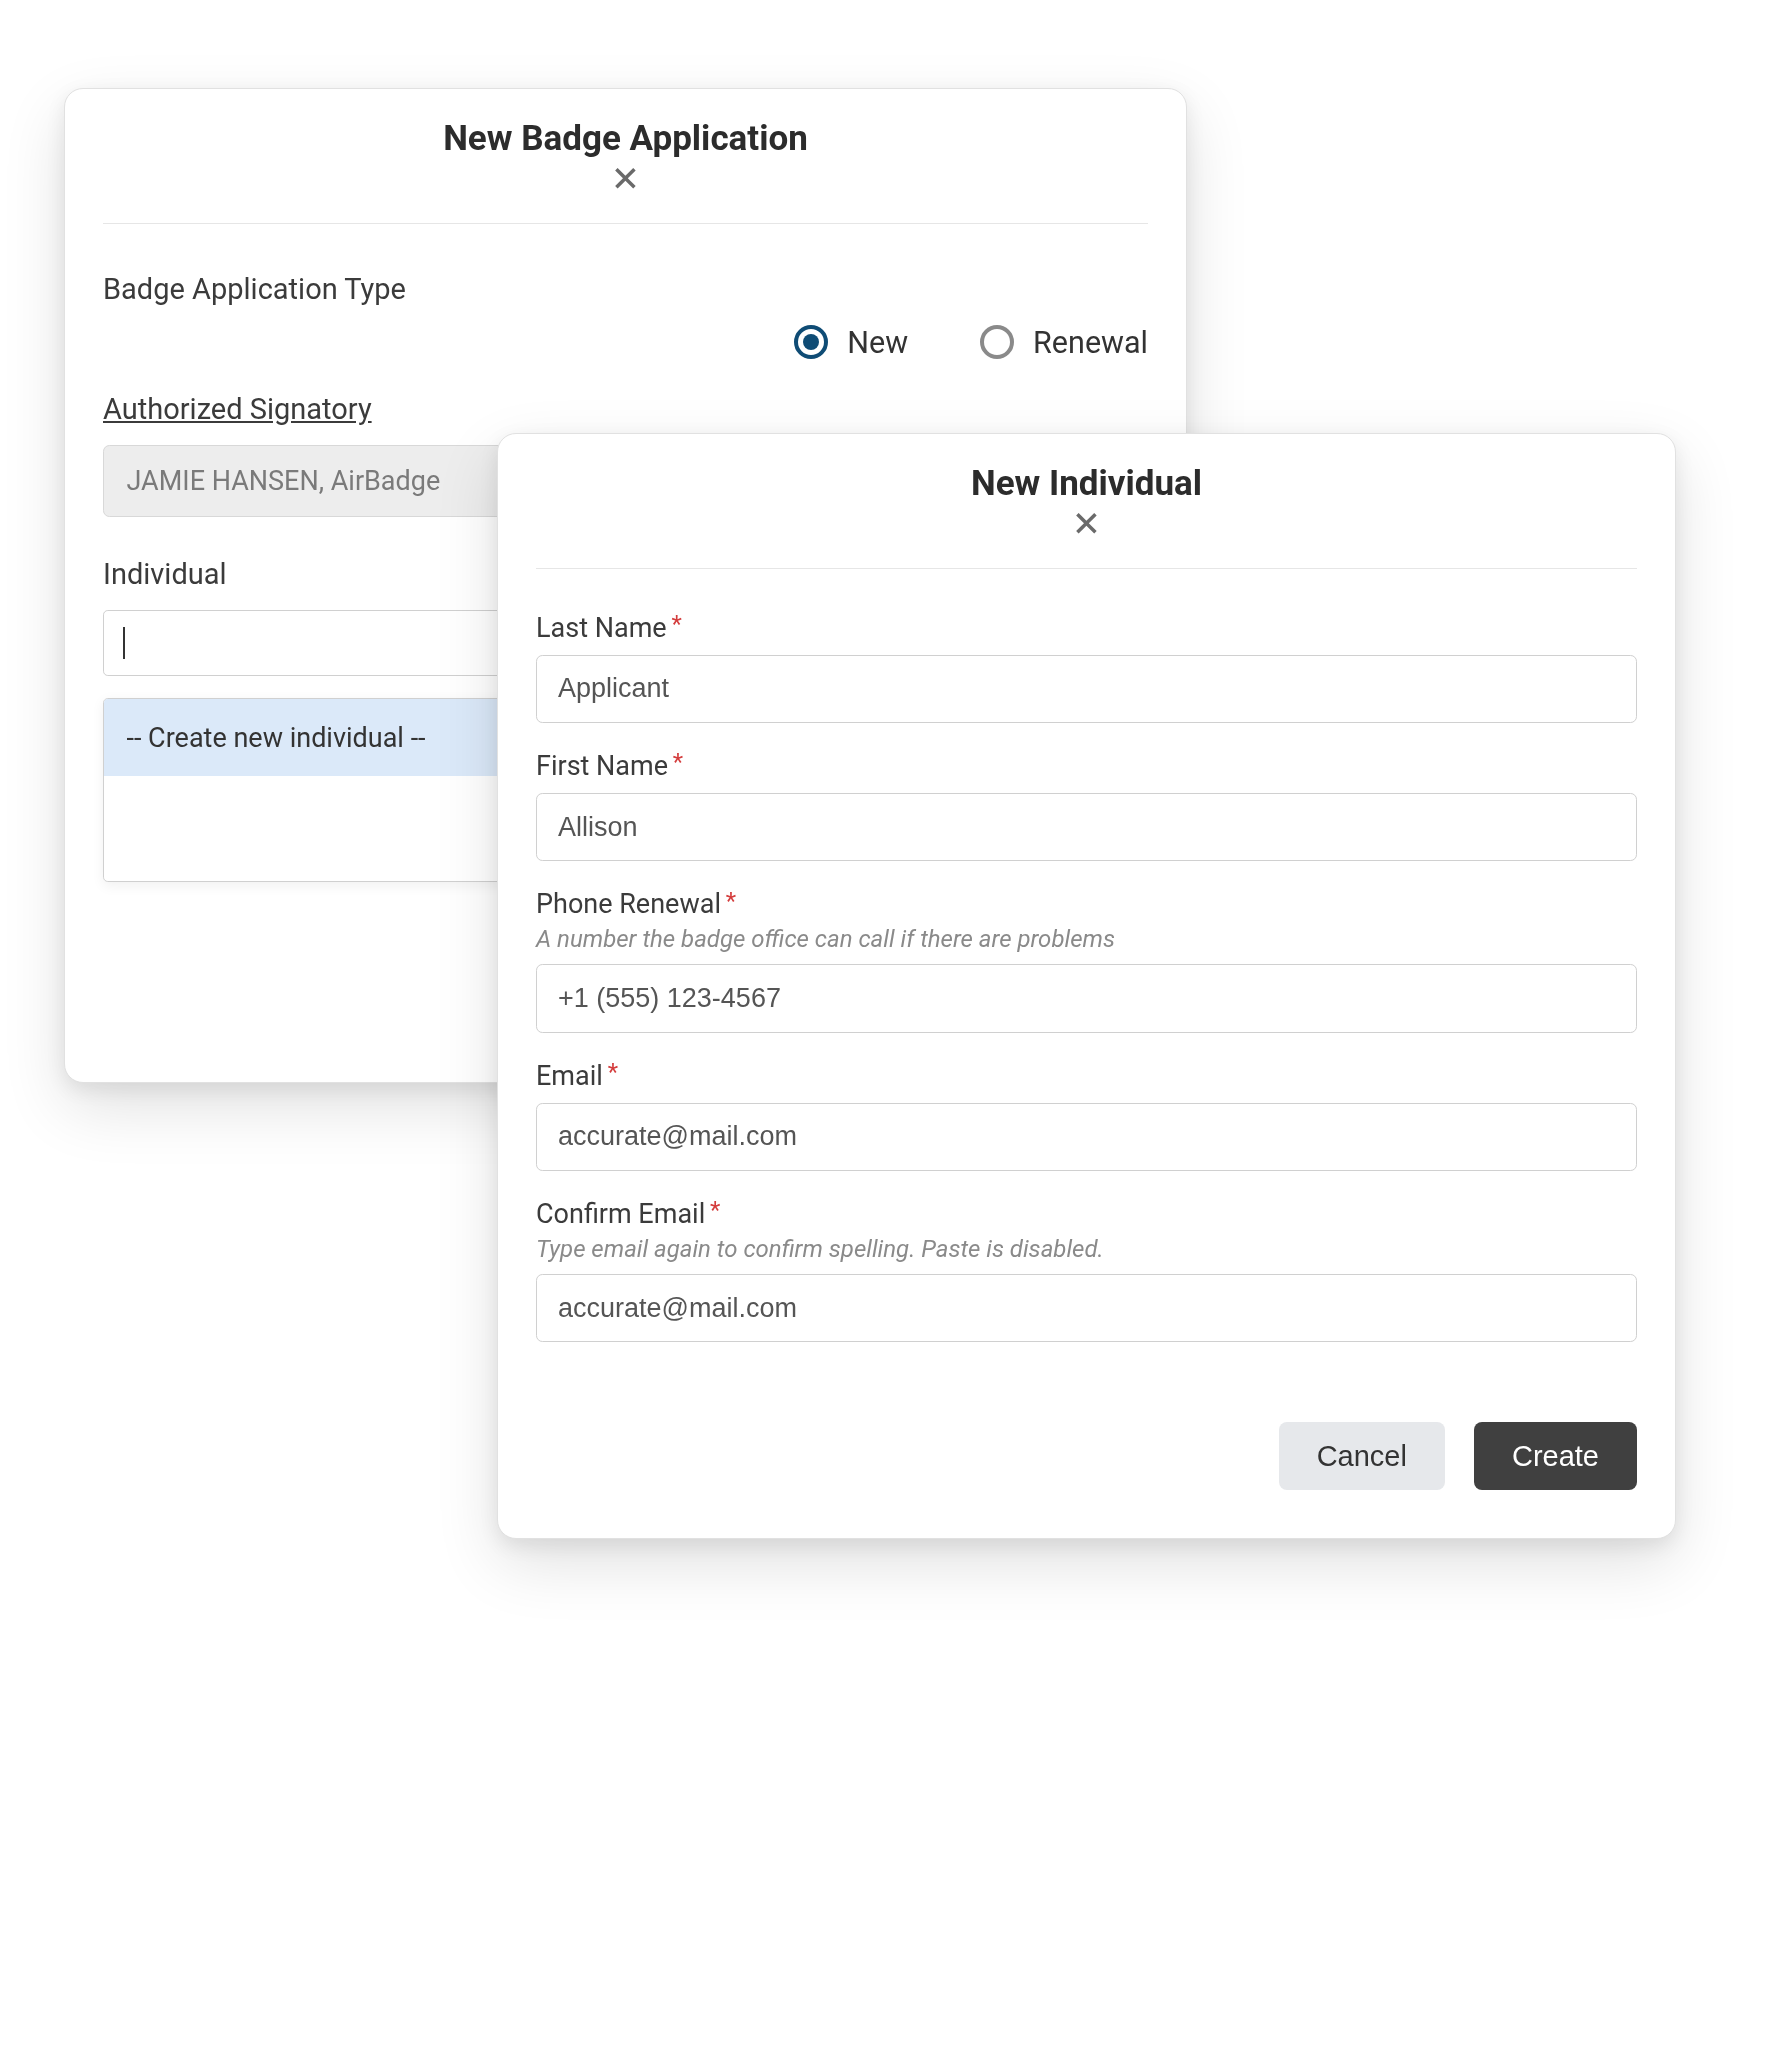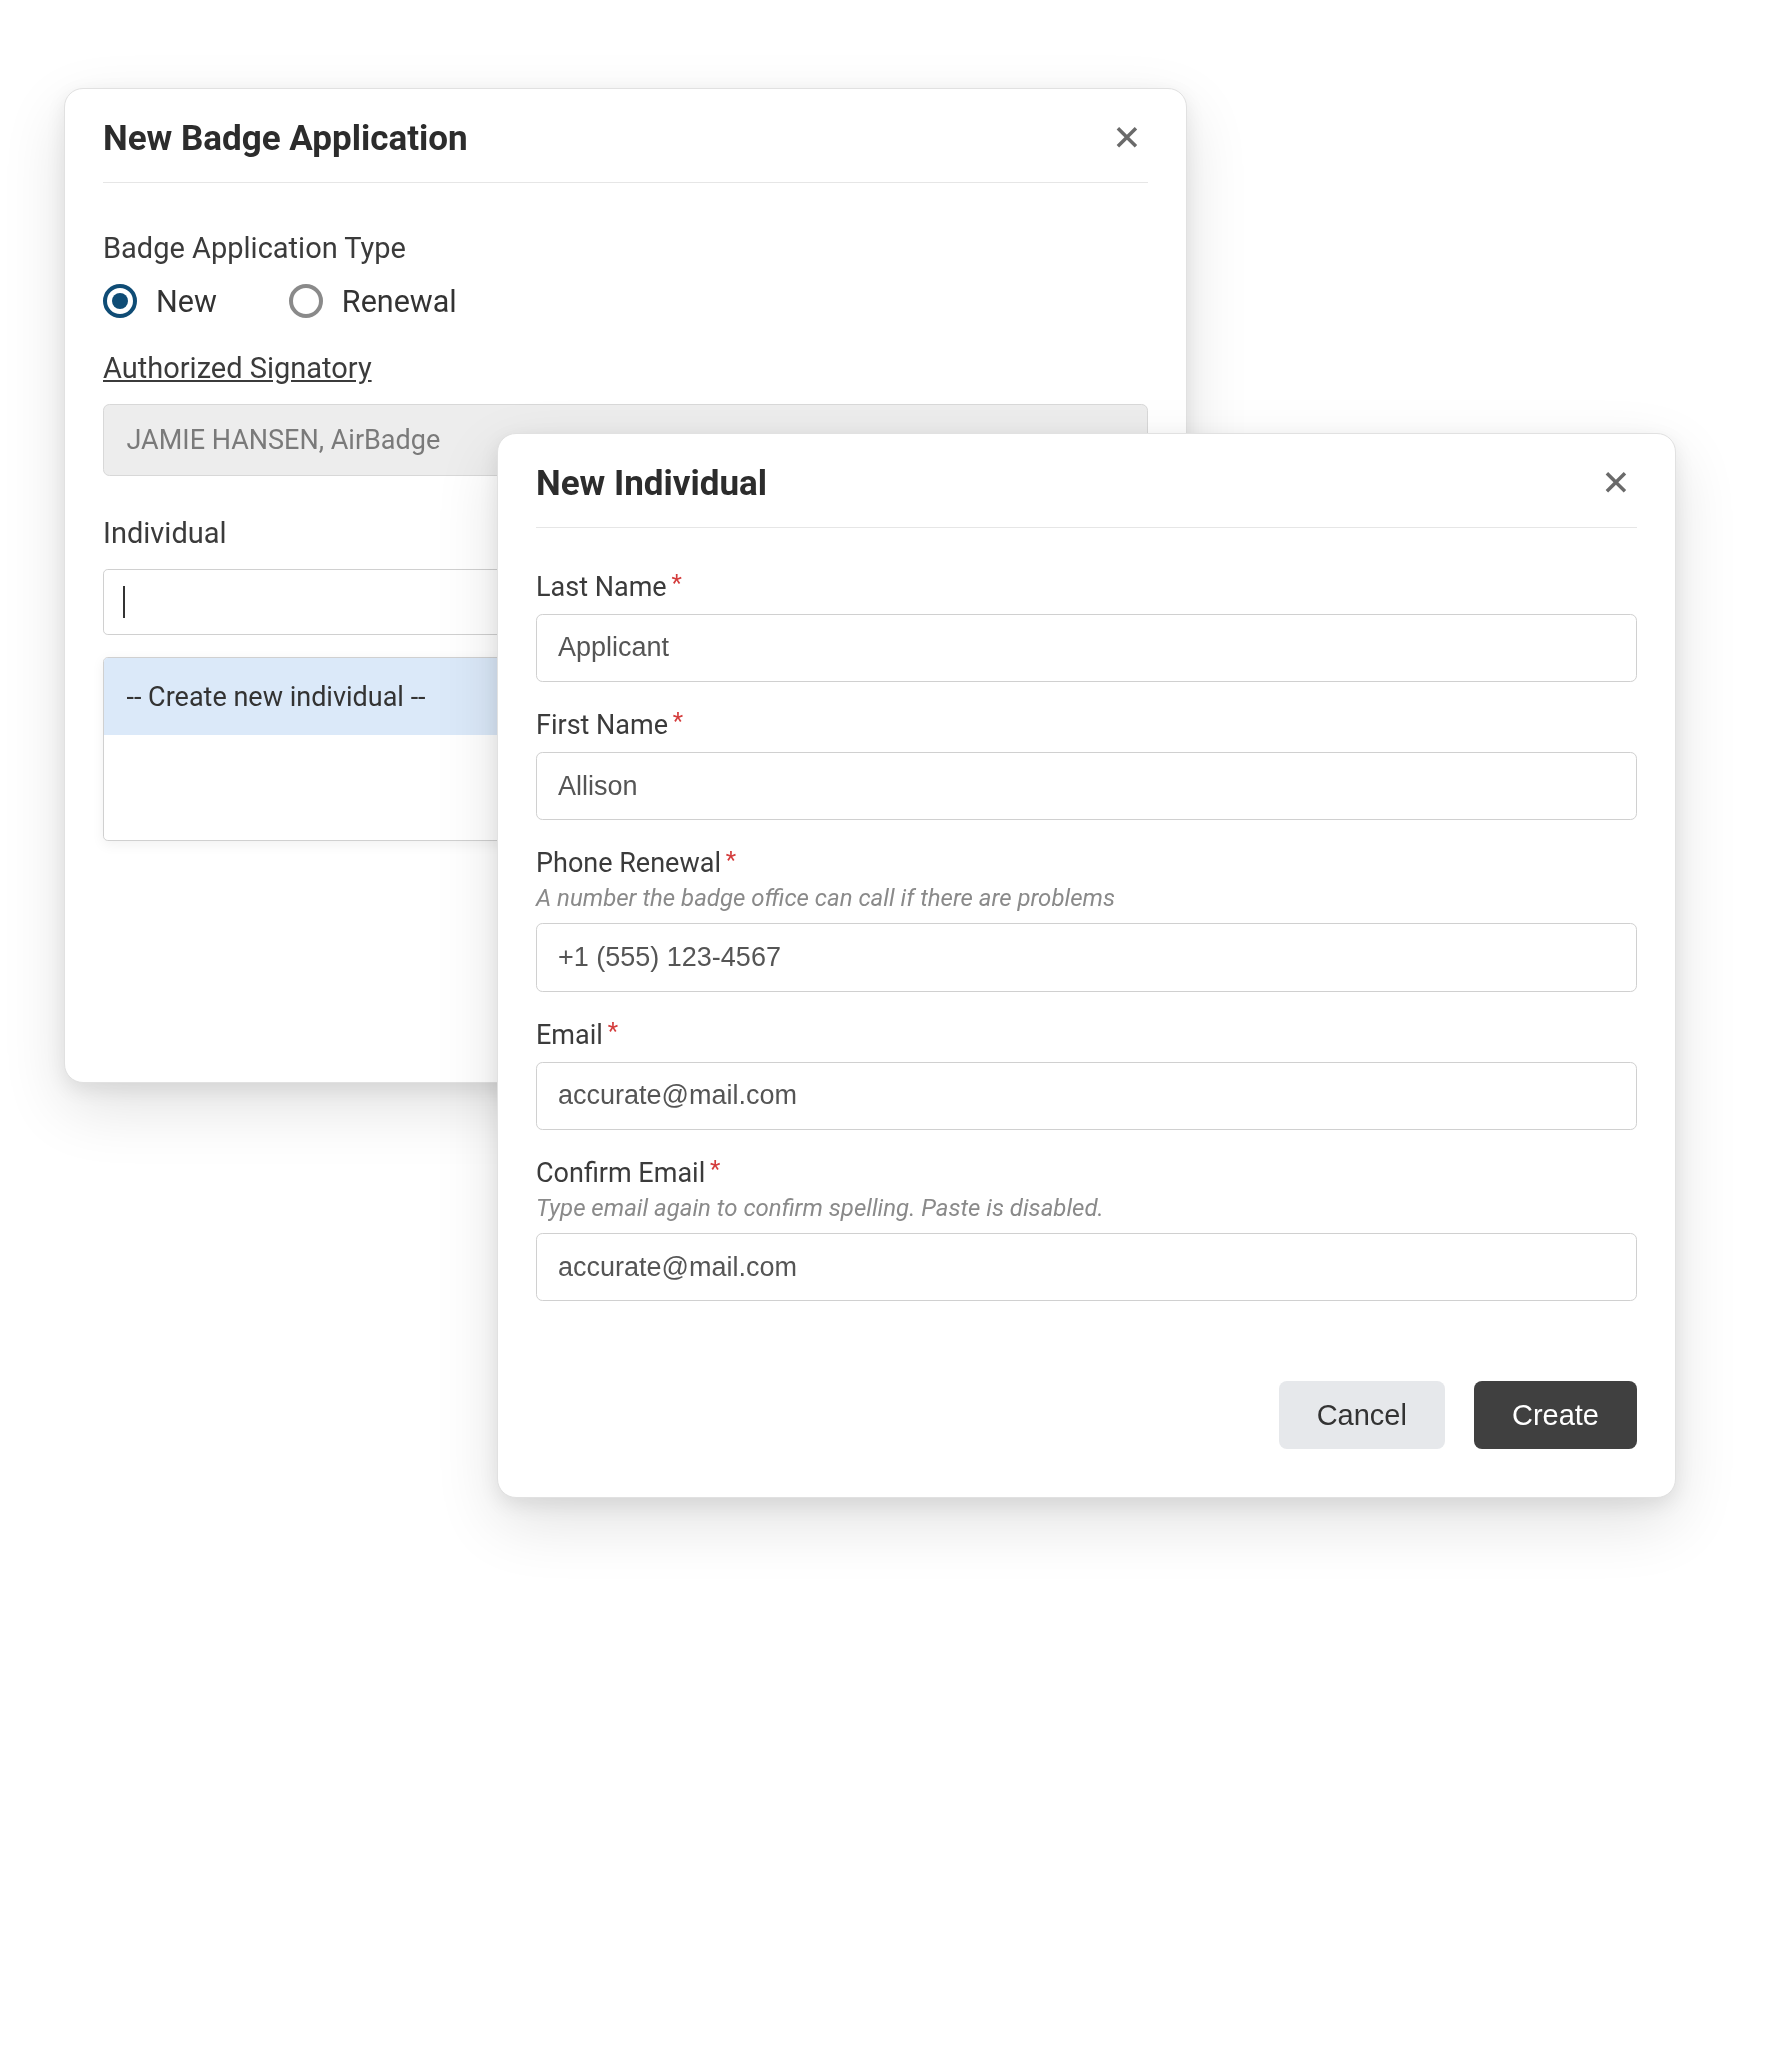--- a/index.html
+++ b/index.html
@@ -22,20 +22,21 @@
     background: #fff;
     border: 0.8px solid #e1e1e1;
     border-radius: 19px;
     box-shadow: 0 24px 64px rgba(0,0,0,0.12), 0 6.4px 19px rgba(0,0,0,0.08);
   }
   .card-header {
     display: flex;
     align-items: center;
     justify-content: space-between;
     padding: 29px 38px 22.5px 38px;
+    flex-direction: column;
   }
   .card-title {
     font-size: 35px;
     font-weight: 700;
     color: #2c2c2c;
   }
   .close-x {
     font-size: 35px;
     line-height: 1;
     color: #6a6a6a;
@@ -62,20 +63,21 @@
     font-size: 29px;
     font-weight: 400;
     color: #3b3b3b;
     margin-top: 32px;
     margin-bottom: 19px;
   }
   .radio-row {
     display: flex;
     align-items: center;
     gap: 72px;
+    justify-content: flex-end;
   }
   .radio-item {
     display: flex;
     align-items: center;
     gap: 19px;
     cursor: pointer;
   }
   .radio-outer {
     width: 34px; height: 34px;
     border-radius: 50%;

